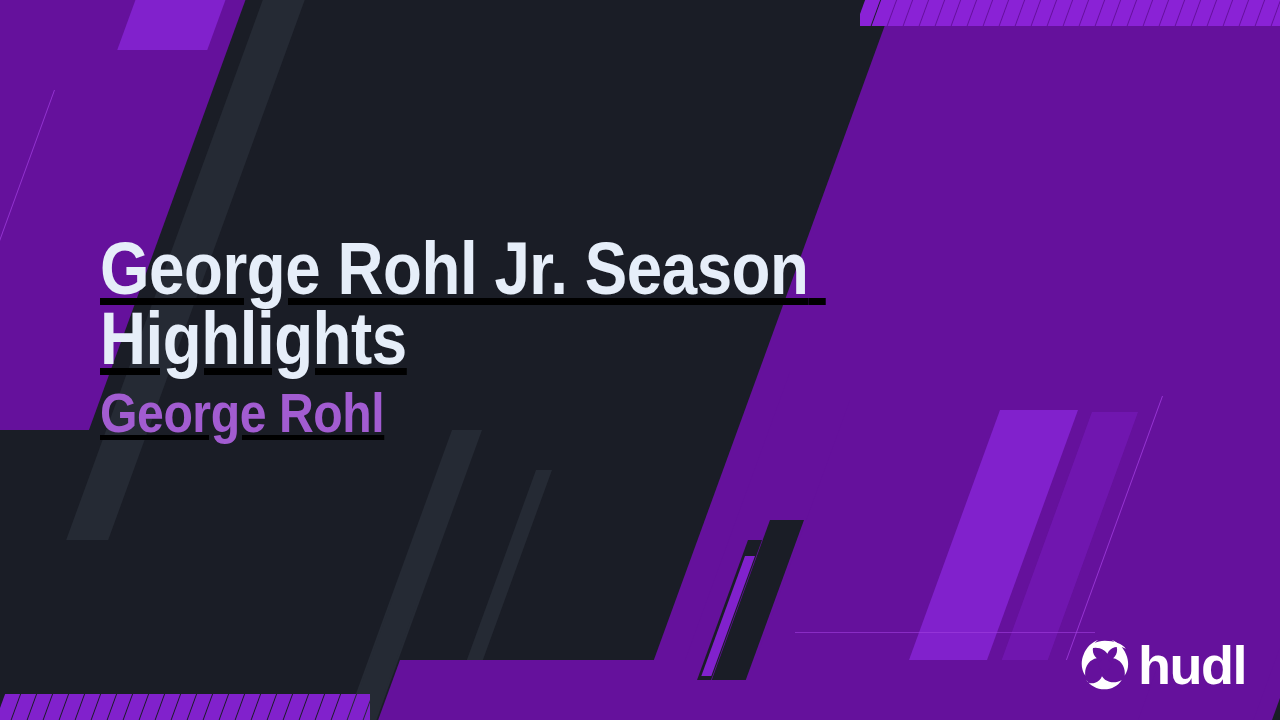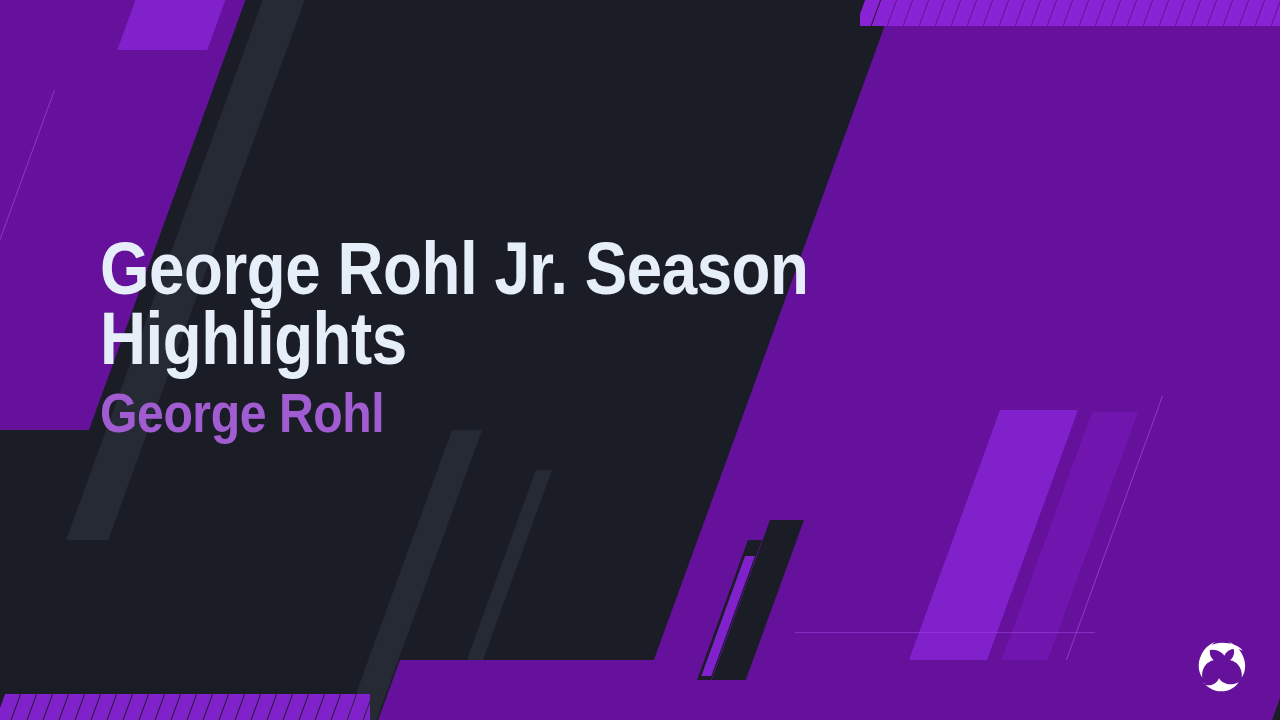--- a/index.html
+++ b/index.html
@@ -164,20 +164,21 @@
     transform: skewX(-20deg);
   }
   .stripes-tr i { background: #8a22d6; }
 
   
   .text-block {
     position: absolute;
     left: 100px;
     top: 234px;
     width: 840px;
+    text-decoration: underline;
   }
   .title {
     margin: 0;
     color: #e6eef9;
     font-size: 74px;
     line-height: 0.95;
     font-weight: 700;
     letter-spacing: -0.5px;
     transform: scaleX(0.86);
     transform-origin: left center;
@@ -307,15 +308,16 @@
   <div class="logo">
     <svg class="logo-mark" viewBox="0 0 100 104" aria-hidden="true">
       <g fill="#ffffff">
         <path d="M49.5 1.5C33 1.5 19 9 12 21c8-5 18-6.5 27-4 7 2 12.5 6 16 11.5 2.5-6.5 8-11.5 15-13.5 8-2.4 16.5-1 23.5 3C86.5 8 69 1.5 49.5 1.5z"></path>
         <path d="M5.5 30C-1 45 .5 62 9 74.5c-1.5-9 .5-18.5 6.5-26 4.6-5.8 10.8-9.3 17.3-10.4-5.3-4.4-8.3-11-8.2-18.2.1-8.3 4.4-15.8 11.2-20.2C23 4 11.5 15 5.5 30z"></path>
         <path d="M94 30c-6-15-17.5-26-30-30.3 6.8 4.4 11.1 11.9 11.2 20.2.1 7.2-2.9 13.8-8.2 18.2 6.5 1.1 12.7 4.6 17.3 10.4 6 7.5 8 17 6.5 26C99.5 62 100.5 45 94 30z"></path>
         <path d="M24 83c9 12 23 19.5 39 19.5C79.5 102.5 93 95 101 83c-8 5-18 6.5-27 4-7-2-12.5-6-16-11.5C55.5 82 50 87 43 89c-8 2.4-16.5 1-19-6z" transform="translate(-12,0) scale(0.96,1)"></path>
         <circle cx="50" cy="52" r="13" fill="#65119c"></circle>
       </g>
     </svg>
+    <span class="logo-word">hudl</span>
   </div>
 
 </div>
 
 </body></html>

